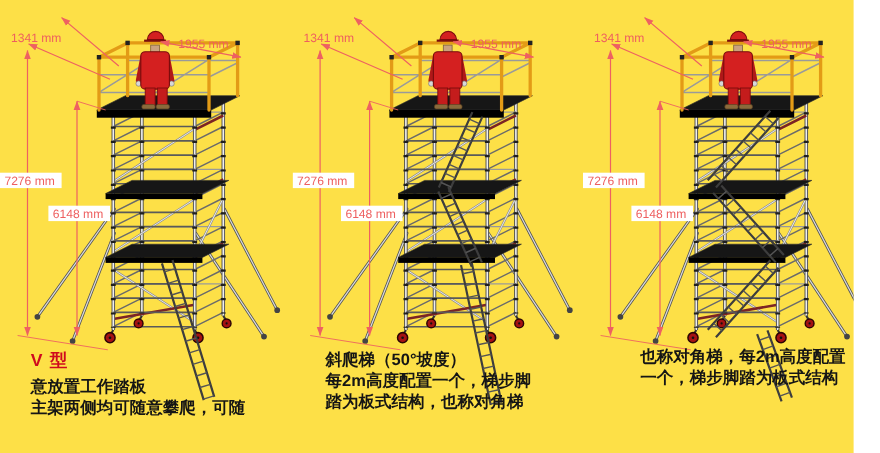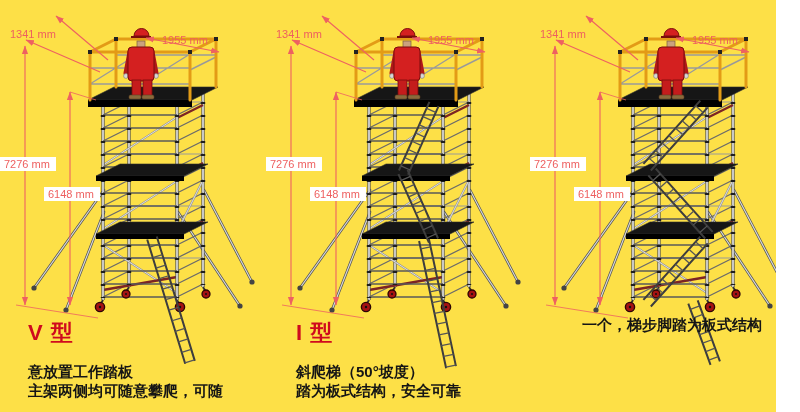--- a/index.html
+++ b/index.html
@@ -26,21 +26,21 @@
   .rail-w{stroke:#9a9a9a;stroke-width:1.4;fill:none;}
   .outr-dk{stroke:#555;stroke-width:2.6;fill:none;stroke-linecap:round;}
   .outr-lt{stroke:#dcdcdc;stroke-width:1.1;fill:none;stroke-linecap:round;}
   .lrail{stroke:#3d3d3d;stroke-width:2;fill:none;}
   .lrung{stroke:#555;stroke-width:1.3;fill:none;}
   .dimline{stroke:#ee6161;stroke-width:1.1;fill:none;}
   .dimthin{stroke:#ee6161;stroke-width:.8;fill:none;}
   .dim{font:11px "Liberation Sans","DejaVu Sans",sans-serif;fill:#ee5f5f;}
   
   .caption{position:absolute;white-space:nowrap;}
-  .cap-title{font-size:22px;font-weight:bold;color:#cf0a1e;letter-spacing:1px;margin-bottom:14px;}
+  .cap-title{font-size:16px;font-weight:bold;color:#cf0a1e;letter-spacing:1px;margin-bottom:3px;}
   .cap-line{font-size:15px;font-weight:bold;color:#151515;line-height:19px;}
   .cap-1{left:28px;top:318px;}
   .cap-2{left:30px;top:318px;}
   .cap-3{left:52px;top:315px;}
 </style>
 </head>
 <body>
 
 <div class="canvas">
 
@@ -179,36 +179,37 @@
       <use href="#scaffold-base"></use>
       <use href="#ladder75" transform="translate(168,104) rotate(24)"></use>
       <use href="#ladder75" transform="translate(137,172) rotate(-24)"></use>
       <use href="#ladder130" transform="translate(158,240) rotate(-12)"></use>
       <text class="dim" x="10" y="38">1341 mm</text>
       <text class="dim" x="162" y="44">1955 mm</text>
       <text class="dim" x="4" y="168">7276 mm</text>
       <text class="dim" x="48" y="198">6148 mm</text>
     </svg>
     <div class="caption cap-2">
-      <div class="cap-title">I 型</div>
       <div class="cap-line">斜爬梯（50°坡度）</div>
-      <div class="cap-line">踏为板式结构，安全可靠</div>
+      <div class="cap-line">每2m高度配置一个，梯步脚</div>
+      <div class="cap-line">踏为板式结构，也称对角梯</div>
     </div>
   </div>
 
   <div class="tower-block tb-3">
     <svg class="tower-svg" viewBox="0 0 270 412">
       <use href="#scaffold-base"></use>
       <use href="#ladder85" transform="translate(174,104) rotate(42)"></use>
       <use href="#ladder85" transform="translate(122,172) rotate(-42)"></use>
       <use href="#ladder85" transform="translate(174,240) rotate(42)"></use>
       <use href="#ladder65" transform="translate(163,302) rotate(-20)"></use>
       <text class="dim" x="10" y="38">1341 mm</text>
       <text class="dim" x="162" y="44">1955 mm</text>
       <text class="dim" x="4" y="168">7276 mm</text>
       <text class="dim" x="48" y="198">6148 mm</text>
     </svg>
     <div class="caption cap-3">
+      <div class="cap-line">也称对角梯，每2m高度配置</div>
       <div class="cap-line">一个，梯步脚踏为板式结构</div>
     </div>
   </div>
 
 </div>
 
 </body></html>

